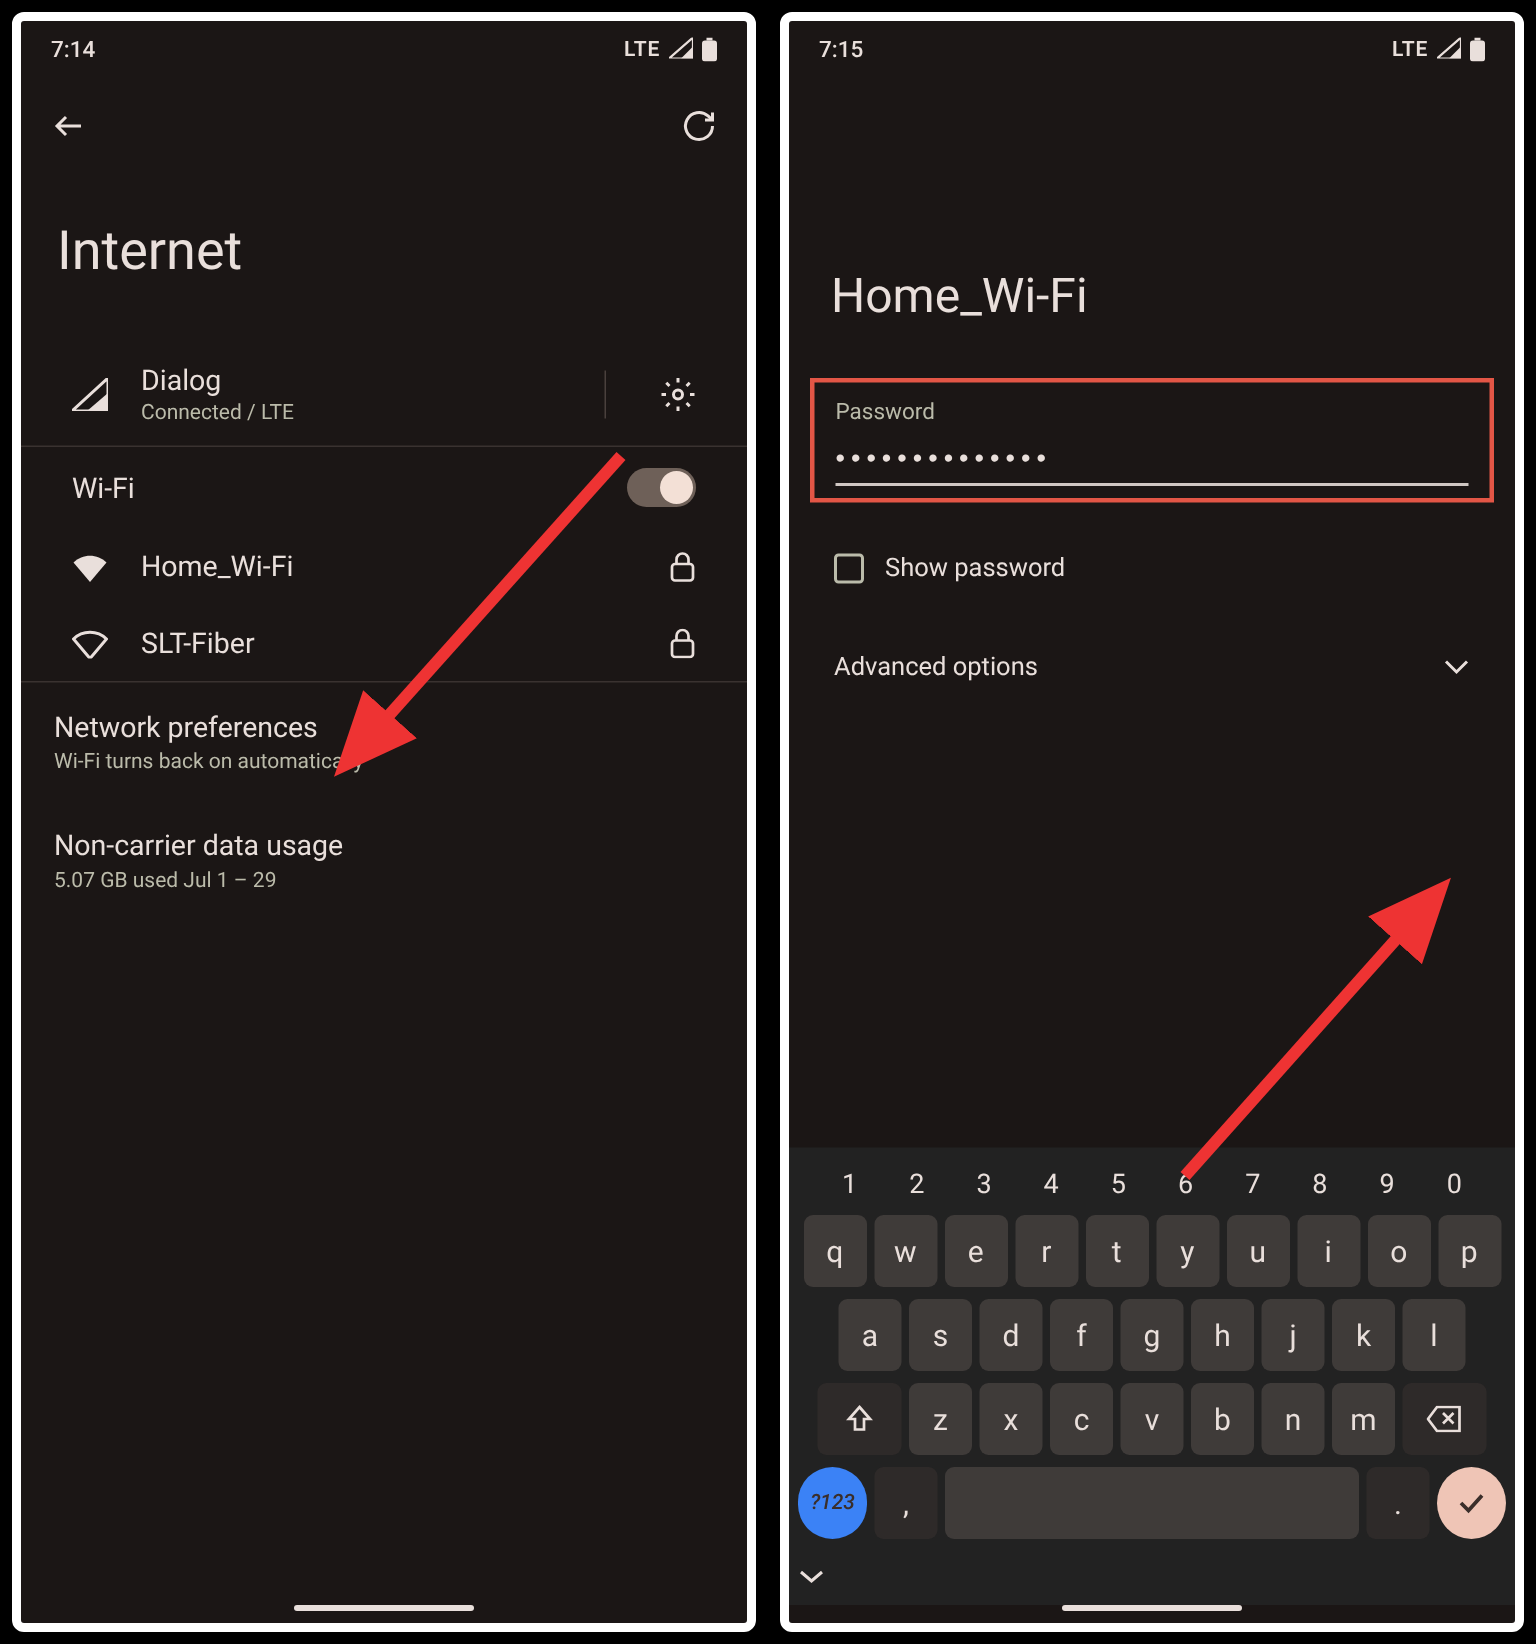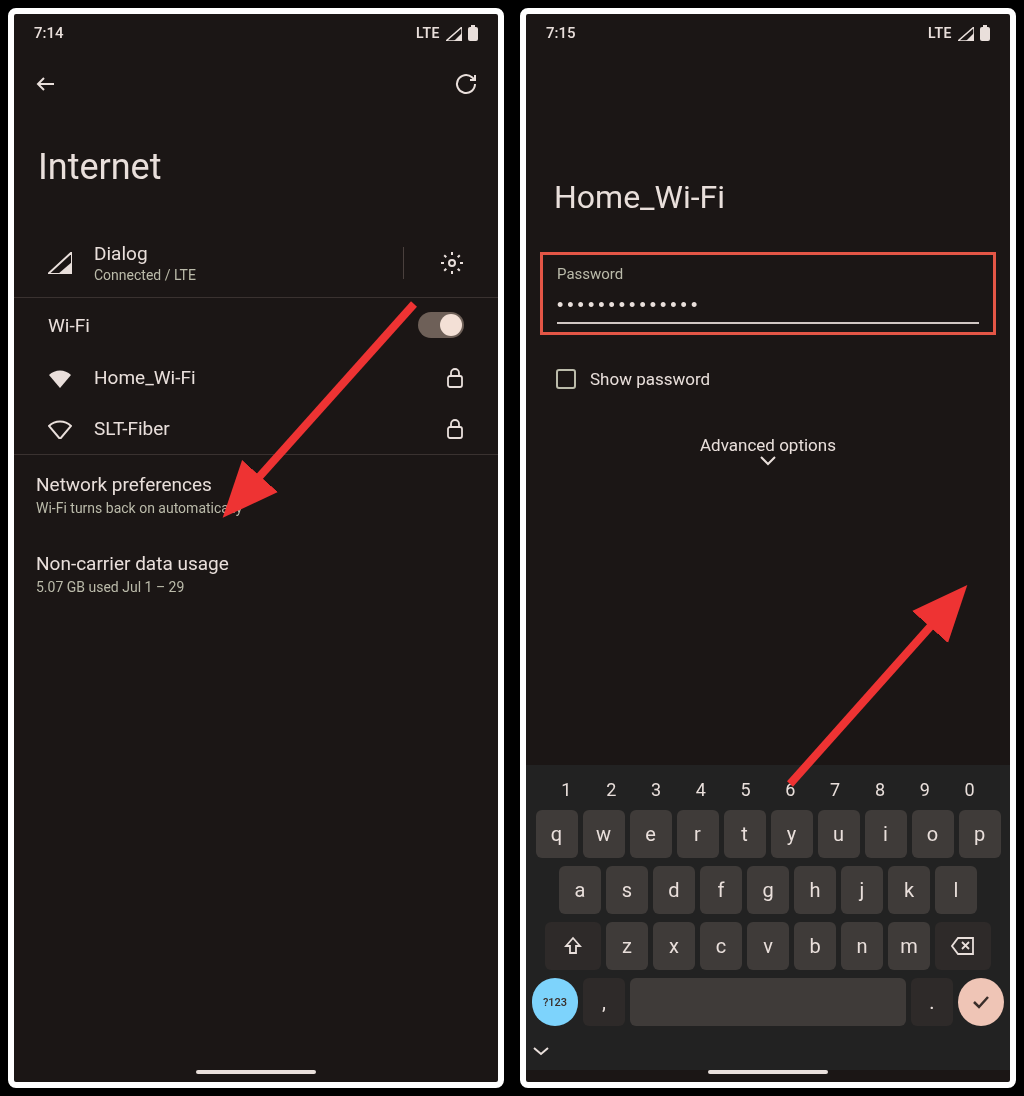--- a/index.html
+++ b/index.html
@@ -24,21 +24,21 @@
     color: #e9dfdb;
   }
   .statusbar {
     display: flex;
     justify-content: space-between;
     align-items: center;
     padding: 10px 20px 6px;
     font-size: 15px;
     font-weight: 500;
   }
-  .status-right { display: flex; align-items: flex-end; gap: 6px; font-size: 14px; font-weight: 600; letter-spacing: 0.5px; }
+  .status-right { display: flex; align-items: flex-start; gap: 6px; font-size: 14px; font-weight: 600; letter-spacing: 0.5px; }
   .appbar {
     display: flex;
     justify-content: space-between;
     align-items: center;
     padding: 24px 20px 10px;
   }
   .page-title {
     font-size: 36px;
     font-weight: 400;
     padding: 40px 24px 40px;
@@ -85,21 +85,21 @@
   }
   .field-label { font-size: 15px; color: #bba; margin-bottom: 12px; }
   .field-input {
     border: none; border-bottom: 2px solid #d0c7c3;
     background: transparent; width: 100%;
     font-size: 18px; color: #e9dfdb; letter-spacing: 4px;
     padding-bottom: 6px;
   }
   .checkbox-row { display: flex; align-items: center; gap: 14px; padding: 34px 30px 20px; }
   .checkbox { width: 20px; height: 20px; border: 2px solid #bba; border-radius: 3px; }
-  .adv-row { display: flex; justify-content: space-between; align-items: center; padding: 26px 30px; font-size: 17px; flex-direction: column; }
+  .adv-row { display: flex; justify-content: space-between; align-items: center; padding: 26px 30px; font-size: 17px; }
   .dialog-actions { display: flex; justify-content: flex-end; gap: 30px; padding: 30px 30px; font-size: 17px; }
   .keyboard {
     background: #222;
     margin-top: auto;
     padding: 14px 6px 8px;
   }
   .krow { display: flex; justify-content: center; gap: 5px; margin-bottom: 8px; }
   .numrow { display: flex; justify-content: space-around; padding: 0 12px 10px; font-size: 18px; color: #e9dfdb; }
   .key {
     background: #3f3b39; color: #e9dfdb;
@@ -107,21 +107,21 @@
     height: 48px;
     flex: 1;
     display: flex; align-items: center; justify-content: center;
     font-size: 20px;
     max-width: 42px;
   }
   .key-wide { max-width: 56px; background: #2e2a29; }
   .key-shift, .key-back { max-width: 56px; background: #2e2a29; }
   .spacebar { flex: 6; max-width: none; background: #3f3b39; }
   .key-enter { background: #efc5b6; color: #3a2e2a; border-radius: 50%; width: 48px; height: 48px; max-width: 48px; }
-  .key-123 { background: #7dd3fc; color: #3a2e2a; border-radius: 24px; max-width: 56px; font-size: 11px; font-weight: 500; }
+  .key-123 { background: #3b82f6; color: #3a2e2a; border-radius: 24px; max-width: 56px; font-size: 14px; font-weight: 500; font-style: italic; }
   .kb-close { text-align: center; padding: 12px 0 6px; color: #e9dfdb; }
   svg { display: block; }
 </style>
 </head>
 <body>
 
 <div class="phone">
   <div class="statusbar">
     <span>7:14</span>
     <div class="status-right">

